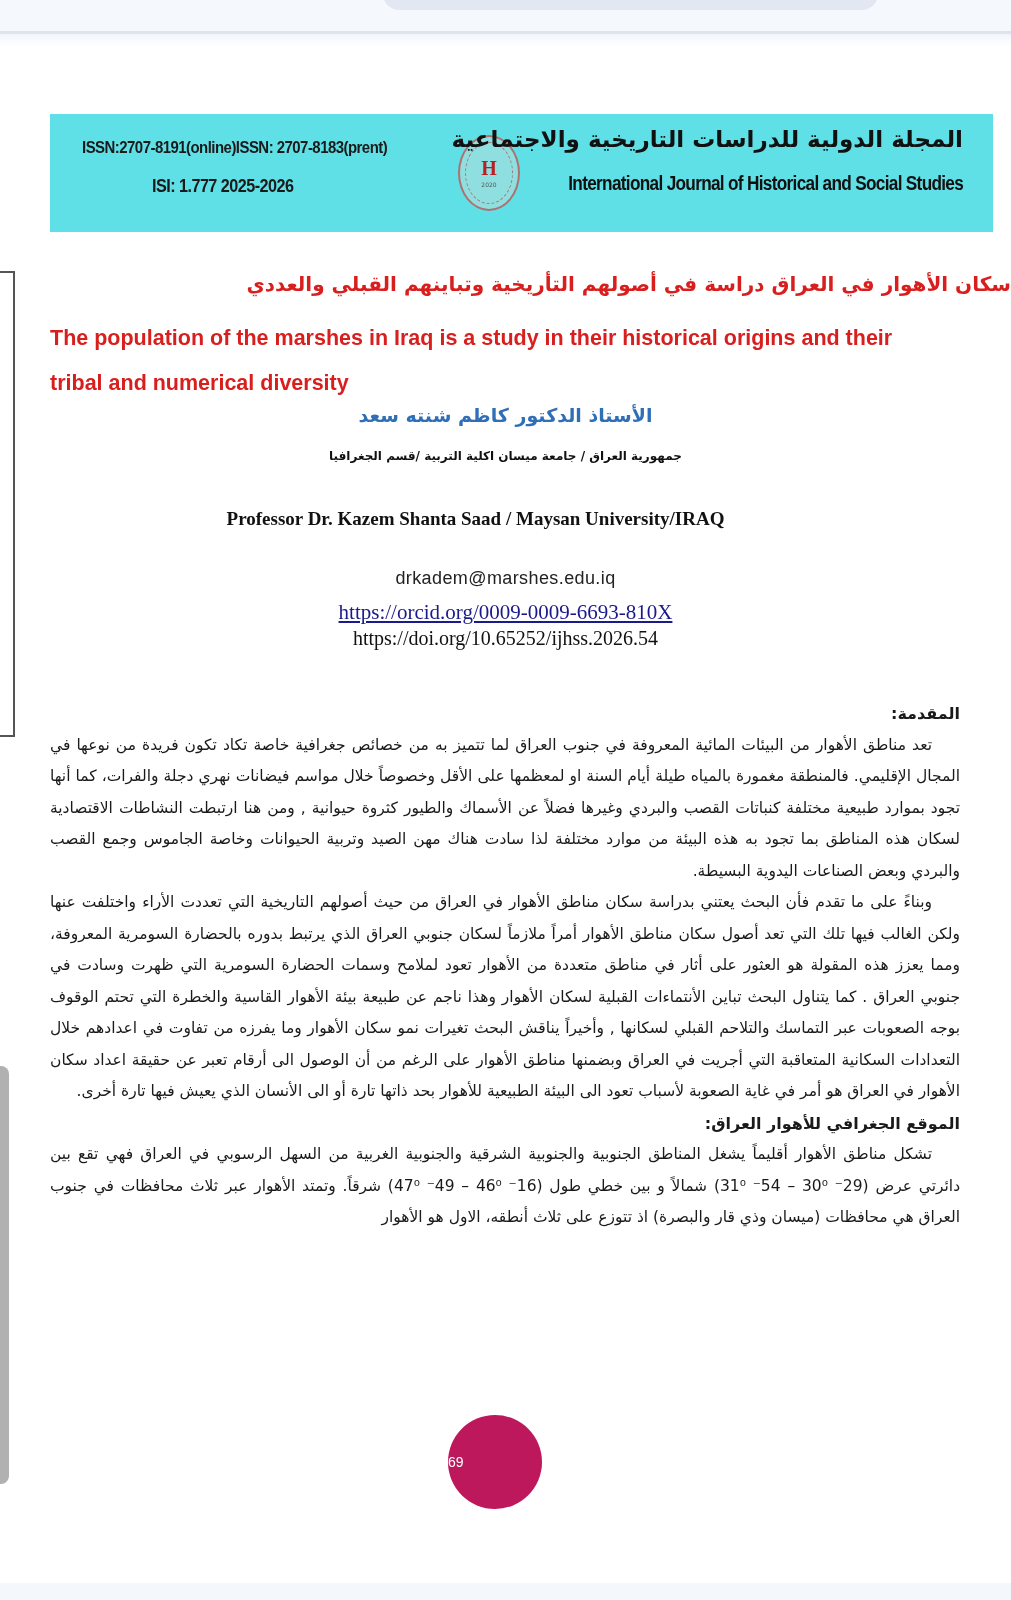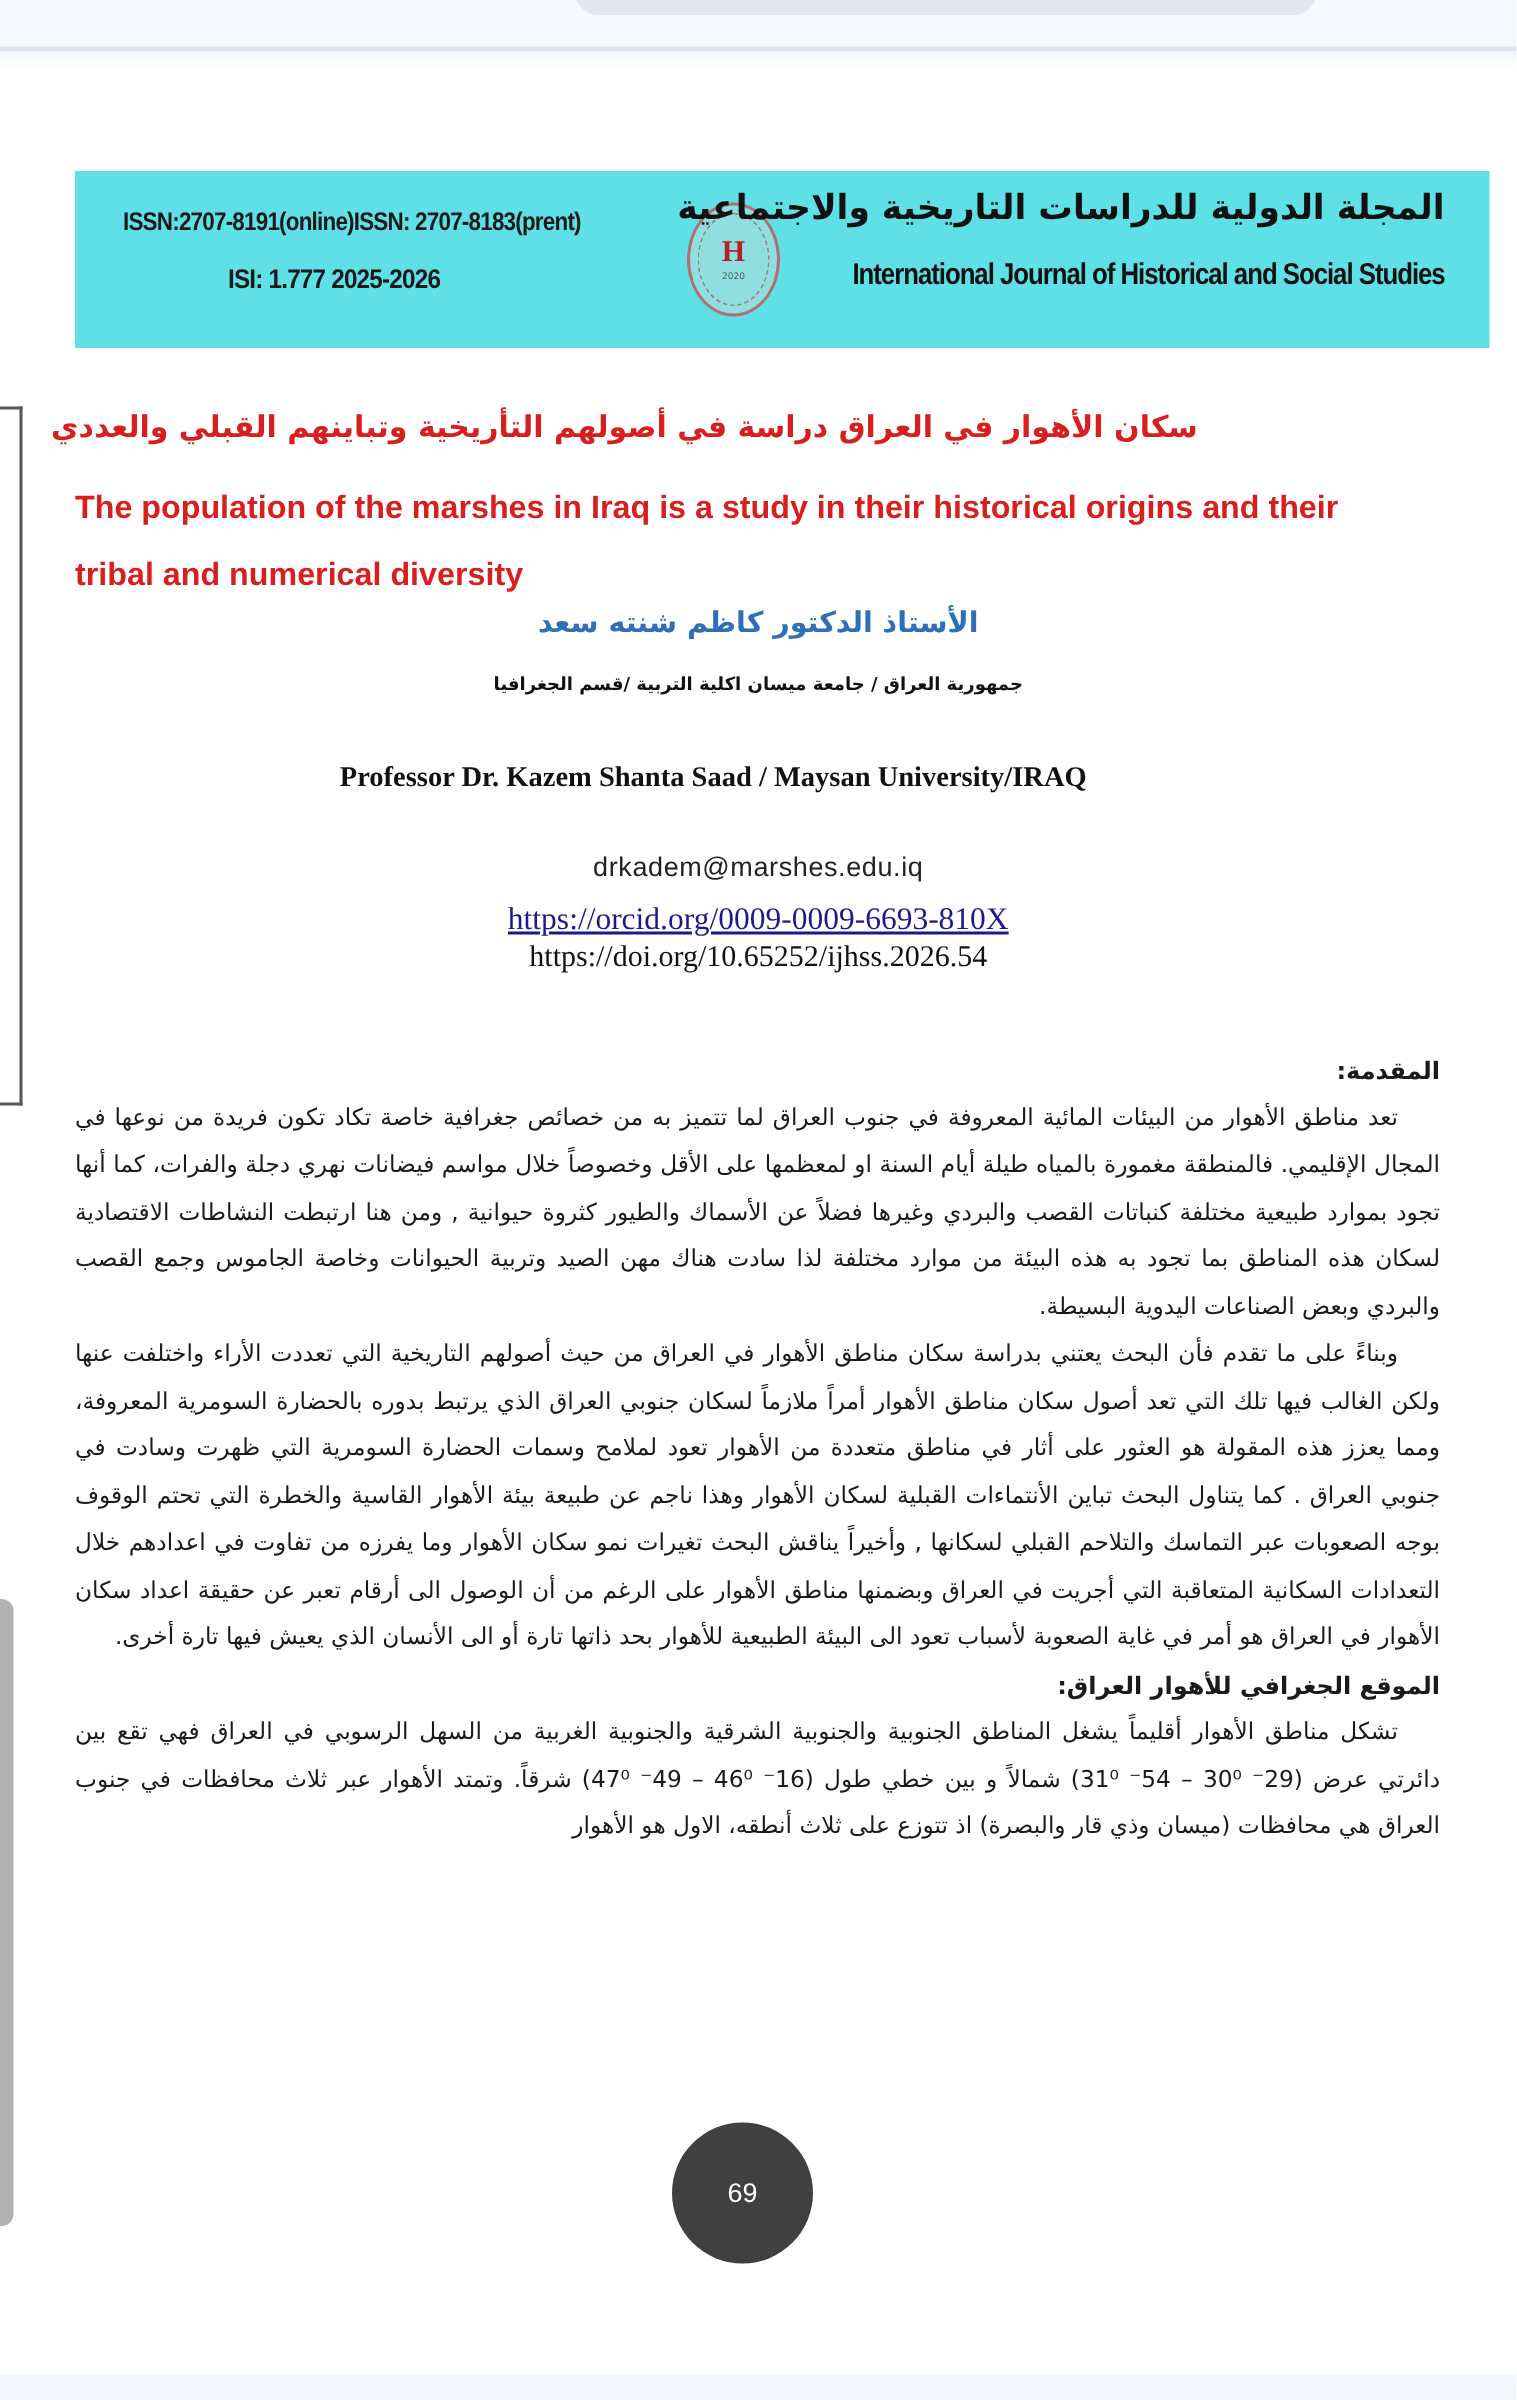--- a/index.html
+++ b/index.html
@@ -72,21 +72,21 @@
     position: absolute; right: 30px; top: 12px; font-size: 23px; font-weight: bold;
     color: #111; direction: rtl; font-family: "DejaVu Sans", sans-serif; letter-spacing: -0.5px;
   }
   .journal-en {
     position: absolute; right: 30px; top: 58px; font-size: 20px; font-weight: bold;
     font-family: "Liberation Sans", sans-serif; color: #111; letter-spacing: -0.8px;
     transform: scaleX(0.86); transform-origin: right;
   }
   
   .title-ar {
-    position: absolute; left: 0; width: 1011px; top: 272px; text-align: left;
+    position: absolute; left: 0; width: 1011px; top: 272px; text-align: right;
     direction: rtl; color: #d91e1e; font-size: 20px; font-weight: bold; padding-left: 34px; box-sizing: border-box;
   }
   .title-en {
     position: absolute; left: 50px; top: 316px; width: 900px;
     color: #d91e1e; font-size: 21.5px; font-weight: bold;
     font-family: "Liberation Sans", sans-serif; line-height: 45px;
   }
   .author-ar {
     position: absolute; left: 0; width: 1011px; top: 404px; text-align: center;
     direction: rtl; color: #2f6fb8; font-size: 19px; font-weight: bold; padding-left: 0;
@@ -115,23 +115,23 @@
   .body-text {
     position: absolute; left: 50px; width: 910px; top: 698px;
     direction: rtl; text-align: justify; color: #1a1a1a;
     font-family: "DejaVu Sans", sans-serif; font-size: 15.5px; line-height: 31.5px;
   }
   .body-text p { margin: 0; text-align: justify; text-align-last: right; }
   .body-text .indent { text-indent: 28px; }
   .body-text h3 { margin: 0; font-size: 16px; font-weight: bold; }
   .page-num {
     position: absolute; left: 448px; top: 1415px; width: 94px; height: 94px;
-    border-radius: 50%; background: #404040; color: #fff;
-    display: flex; align-items: center; justify-content: center;
-    font-family: "Liberation Sans", sans-serif; font-size: 18px;
+    border-radius: 50%; background: #be185d; color: #fff;
+    display: flex; align-items: center; justify-content: flex-start;
+    font-family: "Liberation Sans", sans-serif; font-size: 14px;
   }
 </style>
 </head>
 <body>
 
 <div class="top-bar">
   <div class="top-pill"></div>
 </div>
 <div class="top-line"></div>
 <div class="top-fade"></div>

